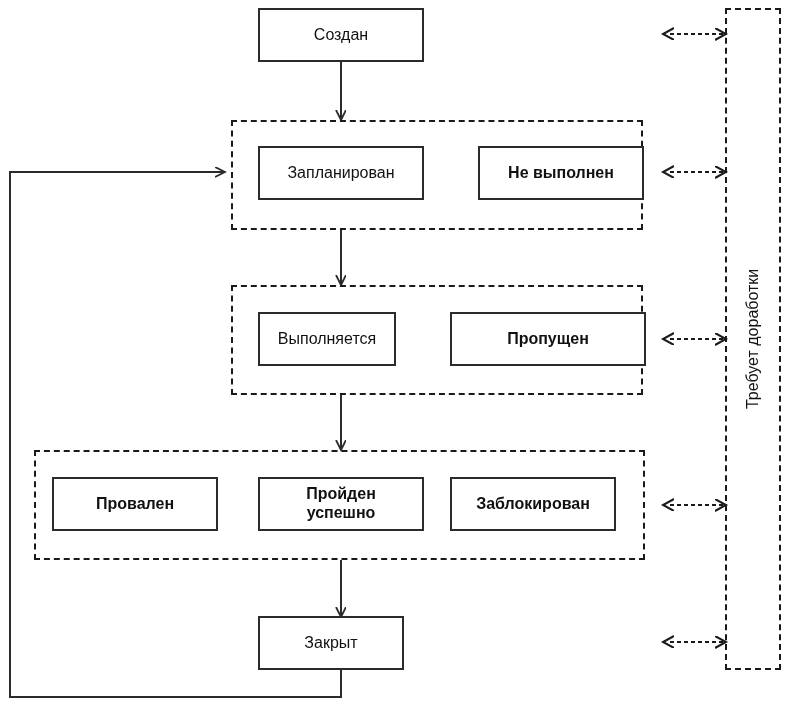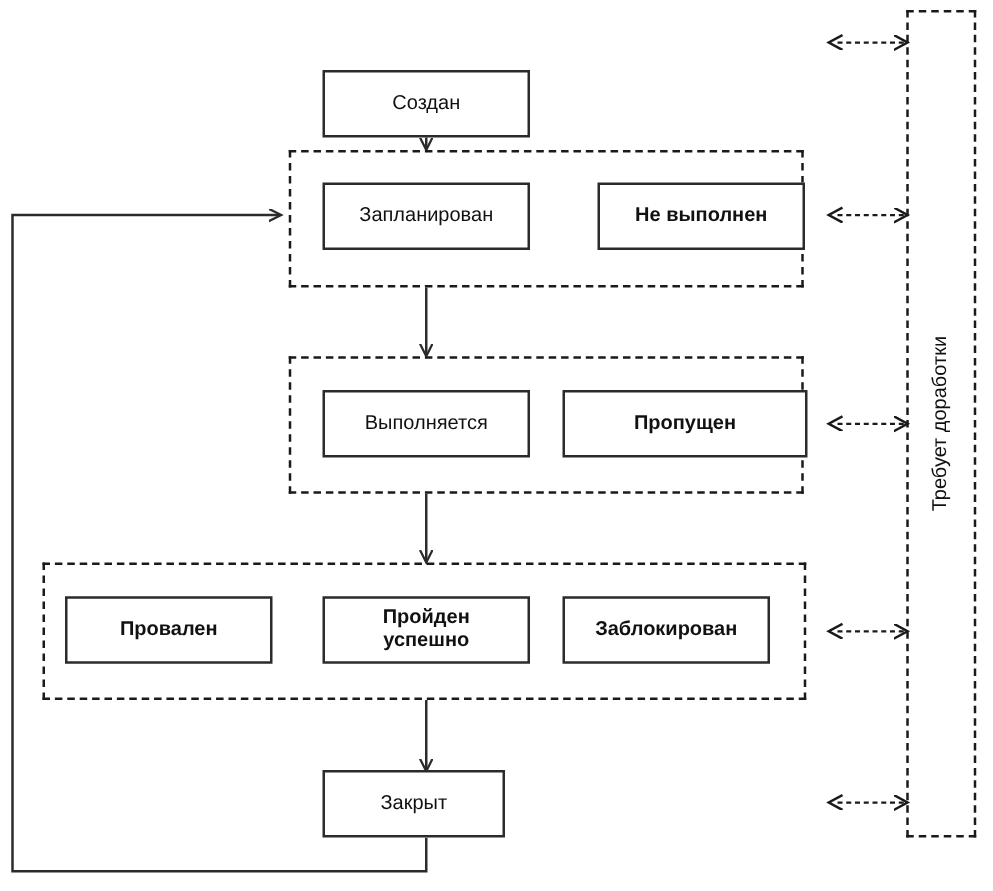--- a/index.html
+++ b/index.html
@@ -92,34 +92,34 @@
 
     <path d="M341,670 L341,697 L10,697 L10,172 L224,172" fill="none" stroke="#2b2b2b" stroke-width="2" marker-end="url(#solidArrow)"></path>
 
     <line x1="670" y1="34" x2="725" y2="34" stroke="#1a1a1a" stroke-width="1.8" stroke-dasharray="4 3" marker-start="url(#dashArrowStart)" marker-end="url(#dashArrowEnd)"></line>
     <line x1="670" y1="172" x2="725" y2="172" stroke="#1a1a1a" stroke-width="1.8" stroke-dasharray="4 3" marker-start="url(#dashArrowStart)" marker-end="url(#dashArrowEnd)"></line>
     <line x1="670" y1="339" x2="725" y2="339" stroke="#1a1a1a" stroke-width="1.8" stroke-dasharray="4 3" marker-start="url(#dashArrowStart)" marker-end="url(#dashArrowEnd)"></line>
     <line x1="670" y1="505" x2="725" y2="505" stroke="#1a1a1a" stroke-width="1.8" stroke-dasharray="4 3" marker-start="url(#dashArrowStart)" marker-end="url(#dashArrowEnd)"></line>
     <line x1="670" y1="642" x2="725" y2="642" stroke="#1a1a1a" stroke-width="1.8" stroke-dasharray="4 3" marker-start="url(#dashArrowStart)" marker-end="url(#dashArrowEnd)"></line>
   </svg>
 
-  <div class="node" style="left:258px; top:8px; width:166px; height:54px;margin-top:48px;">
+  <div class="node" style="left:258px; top:8px; width:166px; height:54px;">
     <span>Создан</span>
   </div>
 
   <div class="group" style="left:231px; top:120px; width:412px; height:110px;"></div>
   <div class="node" style="left:258px; top:146px; width:166px; height:54px;">
     <span>Запланирован</span>
   </div>
   <div class="node bold" style="left:450px; top:146px; width:166px; height:54px;margin-left:28px;">
     <span>Не выполнен</span>
   </div>
 
   <div class="group" style="left:231px; top:285px; width:412px; height:110px;"></div>
-  <div class="node" style="left:258px; top:312px; width:166px; height:54px;">
+  <div class="node" style="left:258px; top:312px; width:138px; height:54px;">
     <span>Выполняется</span>
   </div>
   <div class="node bold" style="left:450px; top:312px; width:196px; height:54px;text-align:center;">
     <span>Пропущен</span>
   </div>
 
   <div class="group" style="left:34px; top:450px; width:611px; height:110px;"></div>
   <div class="node bold" style="left:52px; top:477px; width:166px; height:54px;">
     <span>Провален</span>
   </div>

